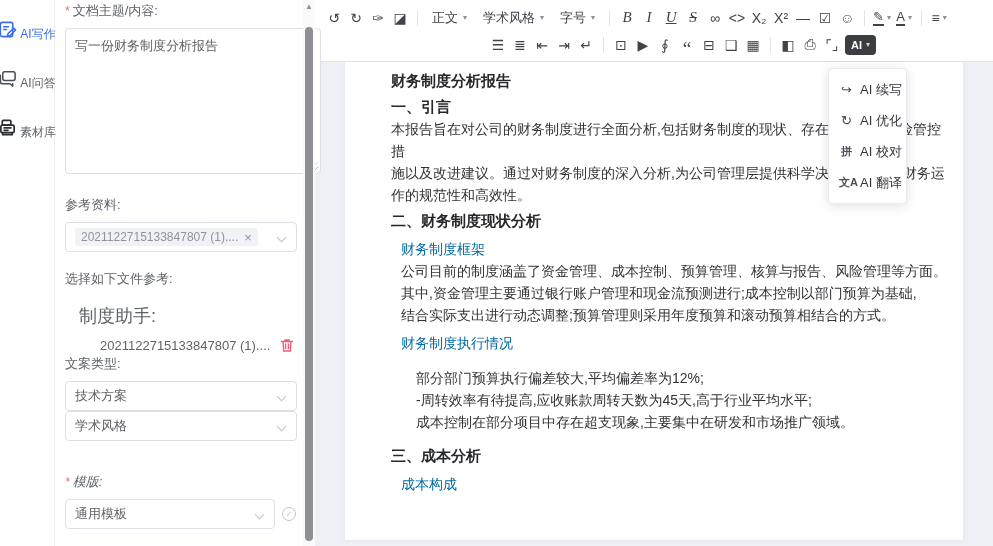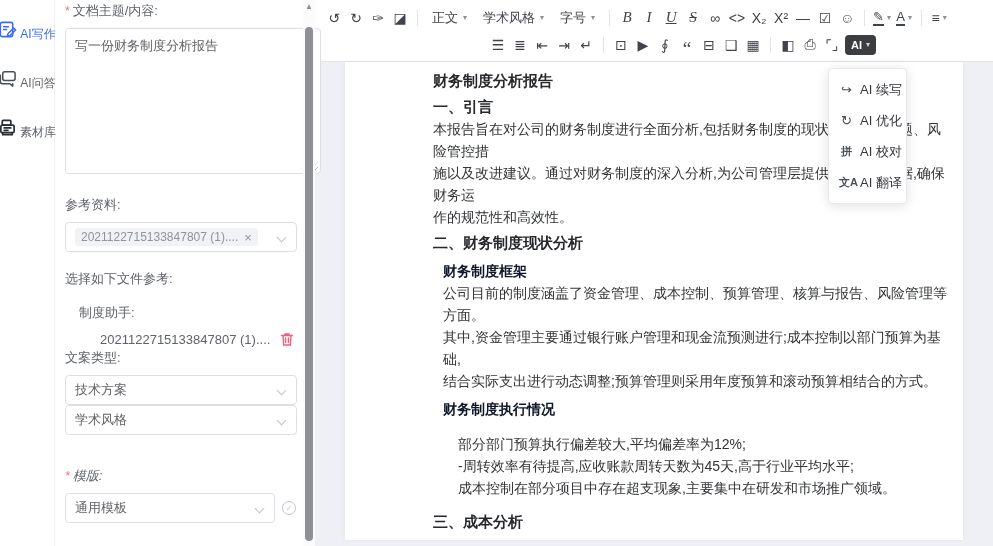--- a/index.html
+++ b/index.html
@@ -18,21 +18,21 @@
   
   .form-panel { position:absolute; left:55px; top:0; width:248px; height:546px; background:#fff; padding:2px 5px 0 10px; z-index:2; }
   .f-label { font-size:13px; color:#5f6368; margin-bottom:8px; }
   .req::before { content:"*"; color:#f56c6c; margin-right:3px; font-size:12px; }
   .topic-box { position:relative; width:256px; height:146px; border:1px solid #dcdfe6; border-radius:4px; padding:7px 9px; font-size:13px; color:#606266; line-height:20px; background:#fff; }
   .grip { position:absolute; right:2px; bottom:2px; width:9px; height:9px; background:repeating-linear-gradient(135deg, transparent 0 2.5px, #b6bac2 2.5px 3.5px); clip-path:polygon(100% 0, 100% 100%, 0 100%); }
   .sel { position:relative; width:232px; height:30px; border:1px solid #dcdfe6; border-radius:4px; background:#fff; display:flex; align-items:center; padding:0 24px 0 9px; font-size:13px; color:#606266; cursor:pointer; }
   .chev { position:absolute; right:11px; top:11px; width:7px; height:7px; border:solid #c0c4cc; border-width:0 1.4px 1.4px 0; transform:rotate(45deg); }
   .tag { display:flex; align-items:center; gap:6px; background:#f0f2f5; border-radius:3px; padding:2px 6px; font-size:12px; color:#909399; max-width:185px; white-space:nowrap; }
   .tag .x { font-size:13px; color:#909399; cursor:pointer; line-height:1; }
-  .sub-label { font-size:13px; color:#5f6368; margin:16px 0 0 14px; }
+  .sub-label { font-size:18px; color:#5f6368; margin:16px 0 0 14px; }
   .file-row { display:flex; align-items:center; justify-content:space-between; margin:10px 4px 0 35px; }
   .file-name { font-size:13px; color:#5f6368; }
   .trash { width:14px; height:15px; cursor:pointer; }
   .trash svg { width:14px; height:15px; stroke:#f25d7a; fill:none; stroke-width:1.4; stroke-linecap:round; }
   .circle-ok { position:absolute; right:-22px; top:7px; width:14px; height:14px; border:1px solid #c0c4cc; border-radius:50%; color:#c0c4cc; font-size:8px; display:flex; align-items:center; justify-content:center; }
 
   
   .f-scroll { position:absolute; left:303px; top:0; width:12px; height:546px; background:#fbfbfc; z-index:2; }
   .f-scroll .arrow { position:absolute; top:2px; left:1px; width:10px; text-align:center; font-size:8px; color:#8a8f98; }
   .f-scroll .thumb { position:absolute; left:2px; top:27px; width:8px; height:514px; background:#8f9095; border-radius:5px; }
@@ -48,25 +48,25 @@
   .caret { font-size:8px; color:#8a8f98; }
   .sty-serif { font-family:"Liberation Serif","DejaVu Serif",serif; font-style:italic; font-size:15px; }
   .u-line { text-decoration:underline; }
   .s-line { text-decoration:line-through; }
   .pen-under { border-bottom:2px solid #3f434a; line-height:1; padding-bottom:1px; font-size:13px; }
   .quote-g { font-family:"Liberation Serif","DejaVu Serif",serif; font-size:19px; line-height:10px; padding-top:8px; }
   .ai-btn { background:#3c3d40; color:#fff; border-radius:4px; height:20px; padding:0 6px; display:flex; align-items:center; gap:4px; font-size:11px; font-weight:bold; cursor:pointer; margin-left:2px; }
   .ai-btn .caret { color:#cfd1d4; }
 
   
-  .page { position:absolute; left:30px; top:62px; width:618px; height:478px; background:#fff; box-shadow:0 0 5px rgba(0,0,0,.05); padding:8px 12px 0 88px; overflow:hidden; }
+  .page { position:absolute; left:30px; top:62px; width:618px; height:478px; background:#fff; box-shadow:0 0 5px rgba(0,0,0,.05); padding:8px 12px 0 46px; overflow:hidden; }
   .doc { font-size:14px; color:#313336; line-height:22px; }
   .doc .h-title, .doc .h2 { font-weight:bold; font-size:15px; color:#26282b; line-height:22px; margin-top:4px; }
   .doc .h-title { margin-top:0; }
-  .doc .h3 { font-weight:bold; font-size:14px; margin:6px 0 0 10px; color:#0f172a; }
+  .doc .h3 { font-weight:normal; font-size:14px; margin:6px 0 0 10px; color:#0369a1; }
   .doc p { margin:0; }
   .doc p.ind { margin-left:10px; }
   .doc .list { margin:13px 0 0 25px; }
   .doc .mt10 { margin-top:12px; }
 
   
   .ai-menu { position:absolute; left:513px; top:68px; width:79px; background:#fff; border:1px solid #e8eaef; border-radius:4px; box-shadow:0 2px 12px rgba(0,0,0,.12); padding:5px 0; z-index:5; }
   .ai-menu .mi { display:flex; align-items:center; gap:6px; height:31px; padding:0 10px; font-size:13px; color:#33363a; cursor:pointer; white-space:nowrap; }
   .ai-menu .mi .mic { width:15px; text-align:center; font-size:13px; color:#4a4f57; flex:0 0 15px; }
   .ai-menu .mi .mic.txt { font-size:11px; font-weight:bold; }

